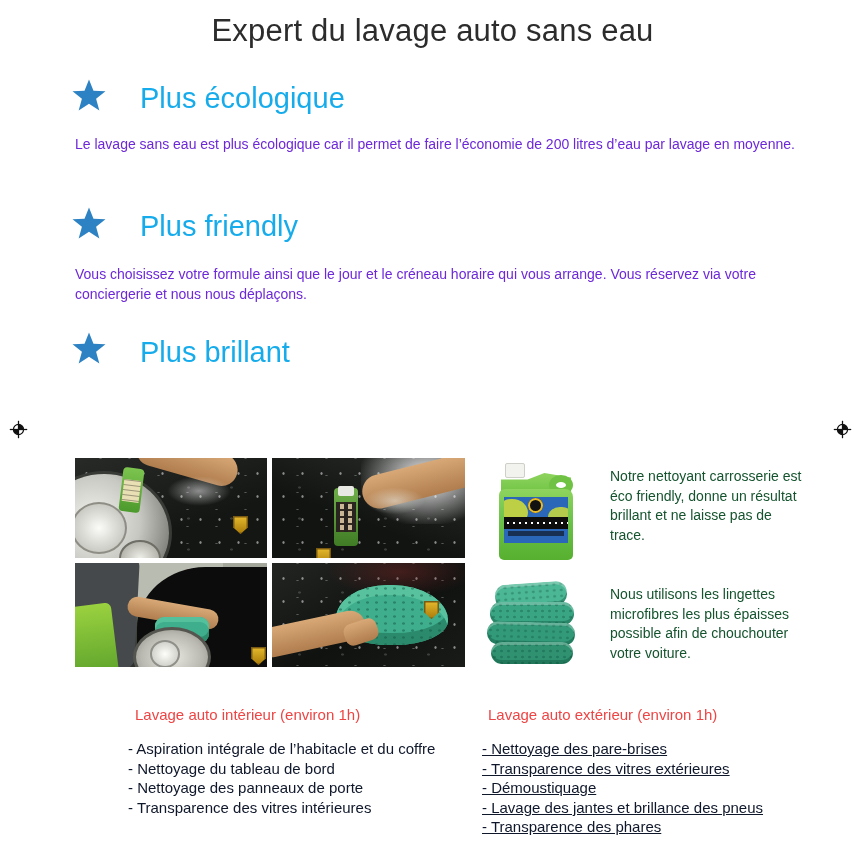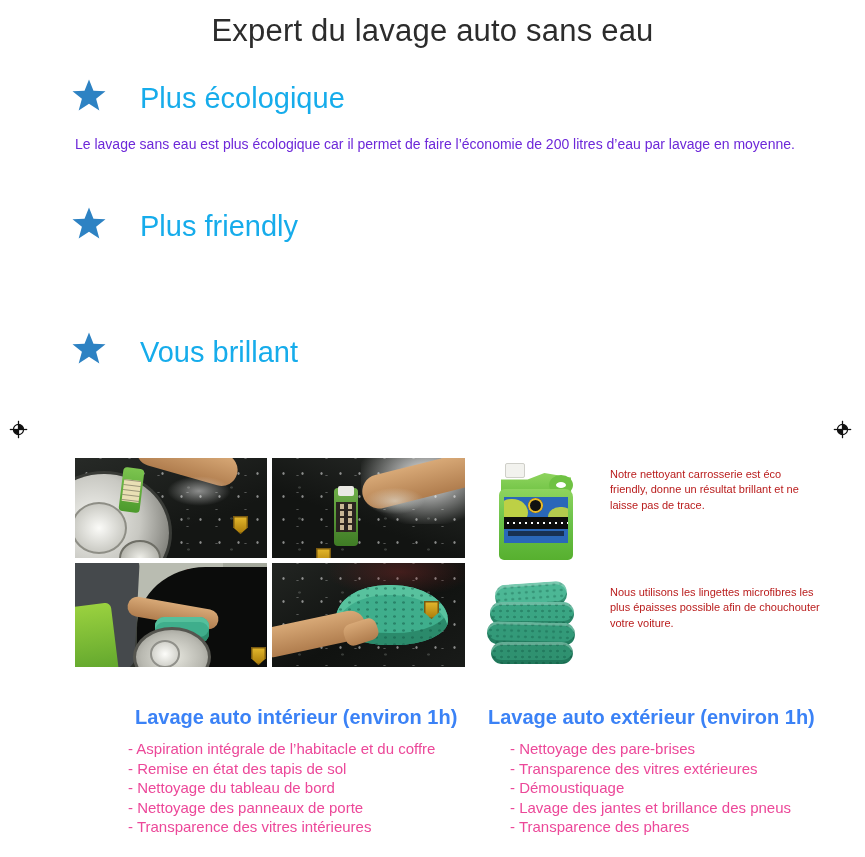--- a/index.html
+++ b/index.html
@@ -109,52 +109,53 @@
 
   .towels{position:absolute;left:487px;top:583px;width:92px;height:82px;}
   .tw{position:absolute;border-radius:11px;
       background-image:radial-gradient(rgba(10,80,60,.35) 1px,transparent 2px);background-size:7px 6px;
       box-shadow:inset 0 3px 0 rgba(255,255,255,.25),inset 0 -4px 0 rgba(0,60,40,.3);}
   .tw1{left:8px;top:0;width:72px;height:24px;background-color:#4cb795;transform:rotate(-4deg);}
   .tw2{left:3px;top:19px;width:84px;height:23px;background-color:#3aa583;}
   .tw3{left:0;top:39px;width:88px;height:23px;background-color:#339a79;transform:rotate(1.5deg);}
   .tw4{left:4px;top:59px;width:82px;height:22px;background-color:#2f9170;}
 
-  .prod-text{position:absolute;font-size:11px;line-height:1.4;color:#b91c1c;}
+  .prod-text{position:absolute;font-size:14px;line-height:1.4;color:#14532d;}
   .pt1{left:610px;top:467px;width:196px;}
   .pt2{left:610px;top:585px;width:210px;}
 
   
-  .list-head{position:absolute;font-size:20px;font-weight:bold;color:#3b82f6;}
+  .list-head{position:absolute;font-size:15px;font-weight:normal;color:#ef4444;}
   .lh1{left:135px;top:706px;} .lh2{left:488px;top:706px;}
-  .list{position:absolute;top:739px;font-size:15px;line-height:19.5px;color:#ec4899;}
-  .ls1{left:128px;width:330px;} .ls2{left:510px;width:340px;}
+  .list{position:absolute;top:739px;font-size:15px;line-height:19.5px;color:#0f172a;}
+  .ls1{left:128px;width:330px;} .ls2{left:482px;width:340px;text-decoration:underline;}
 </style>
 </head>
 <body>
 
 <div class="page">
 
   <div class="title">Expert du lavage auto sans eau</div>
 
   <svg class="star" style="top:77px" viewBox="0 0 24 24">
     <polygon points="12,1.6 14.9,8.9 22.7,9.2 16.6,14.1 18.7,21.7 12,17.3 5.3,21.7 7.4,14.1 1.3,9.2 9.1,8.9" fill="#2d82c3"></polygon>
   </svg>
   <div class="sec-head" style="top:82px">Plus écologique</div>
   <div class="sec-body" style="top:134px">Le lavage sans eau est plus écologique car il permet de faire l’économie de 200 litres d’eau par lavage en moyenne.</div>
 
   <svg class="star" style="top:205px" viewBox="0 0 24 24">
     <polygon points="12,1.6 14.9,8.9 22.7,9.2 16.6,14.1 18.7,21.7 12,17.3 5.3,21.7 7.4,14.1 1.3,9.2 9.1,8.9" fill="#2d82c3"></polygon>
   </svg>
   <div class="sec-head" style="top:210px">Plus friendly</div>
+  <div class="sec-body" style="top:264px">Vous choisissez votre formule ainsi que le jour et le créneau horaire qui vous arrange. Vous réservez via votre conciergerie et nous nous déplaçons.</div>
 
   <svg class="star" style="top:330px" viewBox="0 0 24 24">
     <polygon points="12,1.6 14.9,8.9 22.7,9.2 16.6,14.1 18.7,21.7 12,17.3 5.3,21.7 7.4,14.1 1.3,9.2 9.1,8.9" fill="#2d82c3"></polygon>
   </svg>
-  <div class="sec-head" style="top:336px">Vous brillant</div>
+  <div class="sec-head" style="top:336px">Plus brillant</div>
 
   <svg class="regmark left" viewBox="-12 -12 24 24">
     <line x1="-11" y1="0" x2="11" y2="0" stroke="#111" stroke-width="1.6"></line>
     <line x1="0" y1="-11" x2="0" y2="11" stroke="#111" stroke-width="1.6"></line>
     <circle r="6.4" fill="none" stroke="#111" stroke-width="1.5"></circle>
     <path d="M0,0 L0,-6.4 A6.4,6.4 0 0 1 6.4,0 Z" fill="#111"></path>
     <path d="M0,0 L0,6.4 A6.4,6.4 0 0 1 -6.4,0 Z" fill="#111"></path>
   </svg>
   <svg class="regmark right" viewBox="-12 -12 24 24">
     <line x1="-11" y1="0" x2="11" y2="0" stroke="#111" stroke-width="1.6"></line>
@@ -240,21 +241,20 @@
     <div class="tw tw1"></div>
     <div class="tw tw2"></div>
     <div class="tw tw3"></div>
     <div class="tw tw4"></div>
   </div>
   <div class="prod-text pt2">Nous utilisons les lingettes microfibres les plus épaisses possible afin de chouchouter votre voiture.</div>
 
   <div class="list-head lh1">Lavage auto intérieur (environ 1h)</div>
   <div class="list ls1">
     <div>- Aspiration intégrale de l’habitacle et du coffre</div>
-    <div>- Remise en état des tapis de sol</div>
     <div>- Nettoyage du tableau de bord</div>
     <div>- Nettoyage des panneaux de porte</div>
     <div>- Transparence des vitres intérieures</div>
   </div>
 
   <div class="list-head lh2">Lavage auto extérieur (environ 1h)</div>
   <div class="list ls2">
     <div>- Nettoyage des pare-brises</div>
     <div>- Transparence des vitres extérieures</div>
     <div>- Démoustiquage</div>

